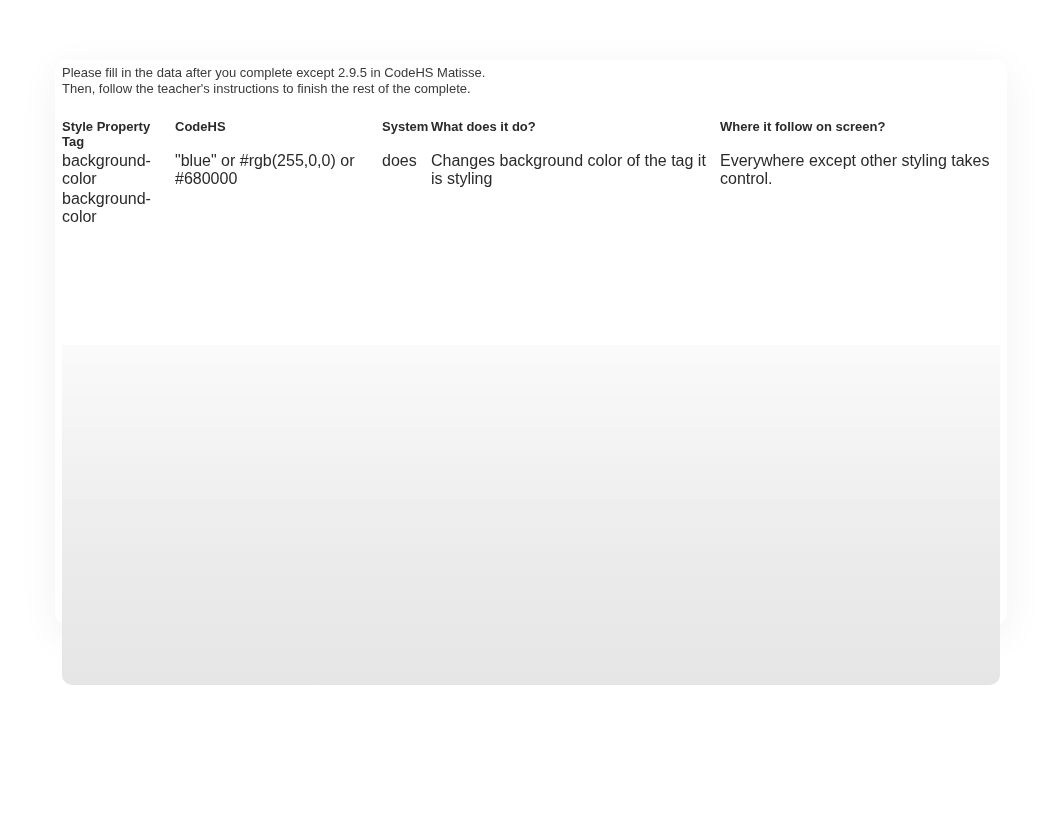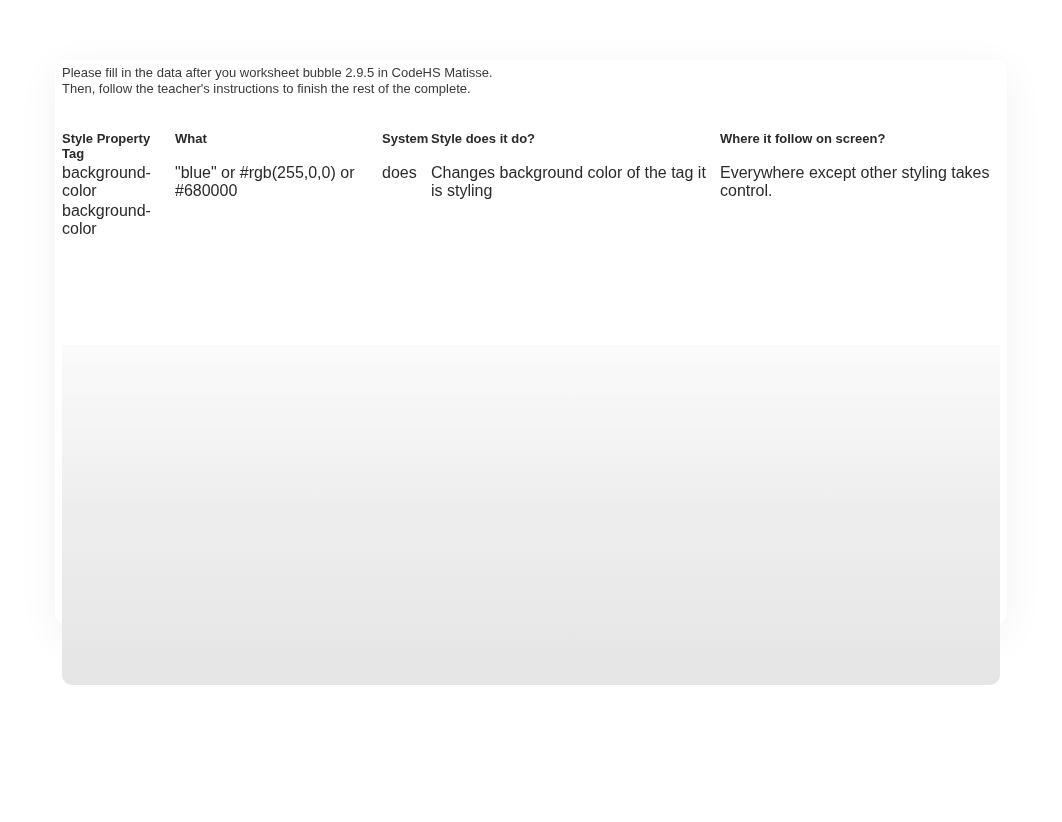--- a/index.html
+++ b/index.html
@@ -33,21 +33,20 @@
     }
     .header-spacer {
       height: 20px;
     }
     table.sheet {
       border-collapse: collapse;
       width: 100%;
       table-layout: fixed;
       font-size: 13px;
       color: #2a2a2a;
-      margin-top: 12px;
     }
     table.sheet col.c1 { width: 113px; }
     table.sheet col.c2 { width: 207px; }
     table.sheet col.c3 { width: 49px; }
     table.sheet col.c4 { width: 289px; }
     table.sheet col.c5 { width: auto; }
     table.sheet th {
       font-weight: 700;
       text-align: left;
       padding: 1px 3px 2px 0;
@@ -100,40 +99,40 @@
     }
   </style>
 </head>
 <body>
 
 <div class="soft-shadow"></div>
 
 <div class="page-wrap">
 
 
-  <p class="doc-instr">Please fill in the data after you worksheet bubble 2.9.5 in CodeHS Matisse.</p>
+  <p class="doc-instr">Please fill in the data after you complete except 2.9.5 in CodeHS Matisse.</p>
 
   <p class="doc-instr">Then, follow the teacher's instructions to finish the rest of the complete.</p>
 
   <div class="header-spacer"></div>
 
   <table class="sheet">
     <colgroup>
       <col class="c1">
         <col class="c2">
         <col class="c3">
         <col class="c4">
         <col class="c5">
     </colgroup>
     <thead>
       <tr>
         <th>Style Property Tag</th>
-        <th>What</th>
+        <th>CodeHS</th>
         <th>System</th>
-        <th>Style does it do?</th>
+        <th>What does it do?</th>
         <th>Where it follow on screen?</th>
       </tr>
     </thead>
     <tbody>
       <tr>
         <td>background-color</td>
         <td>"blue" or #rgb(255,0,0) or #680000</td>
         <td>does</td>
         <td>Changes background color of the tag it is styling</td>
         <td>Everywhere except other styling takes control.</td>

